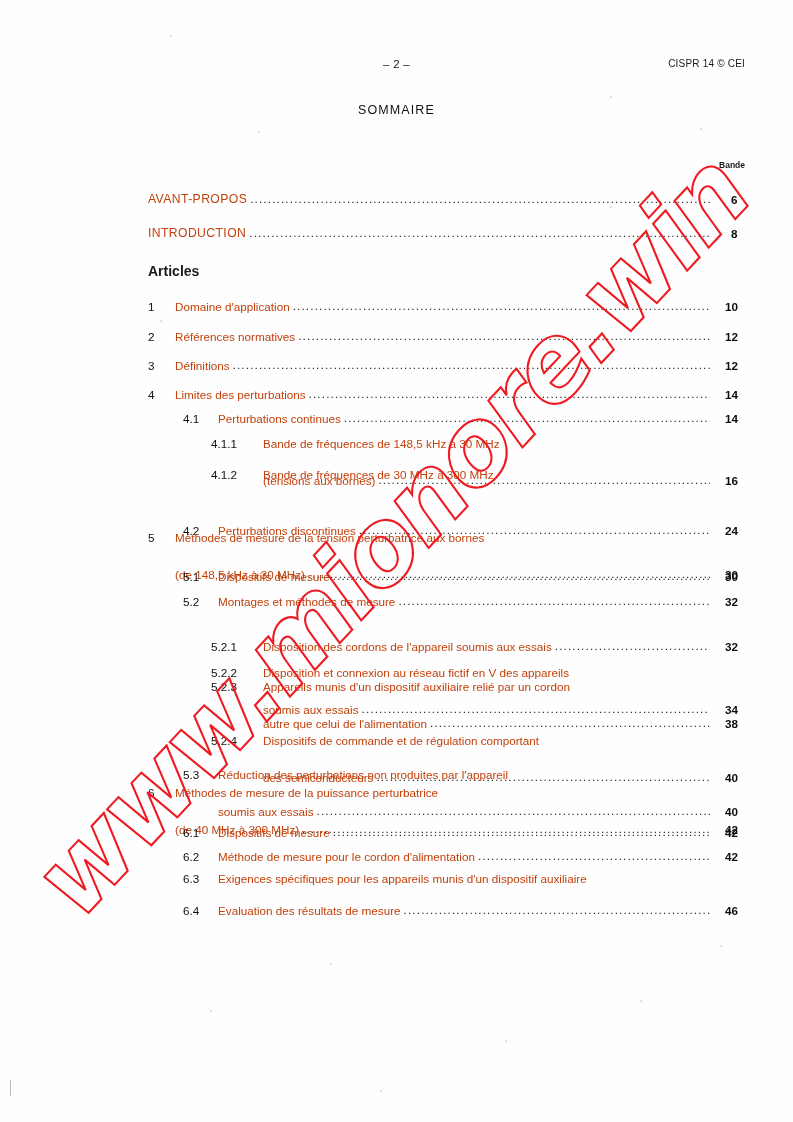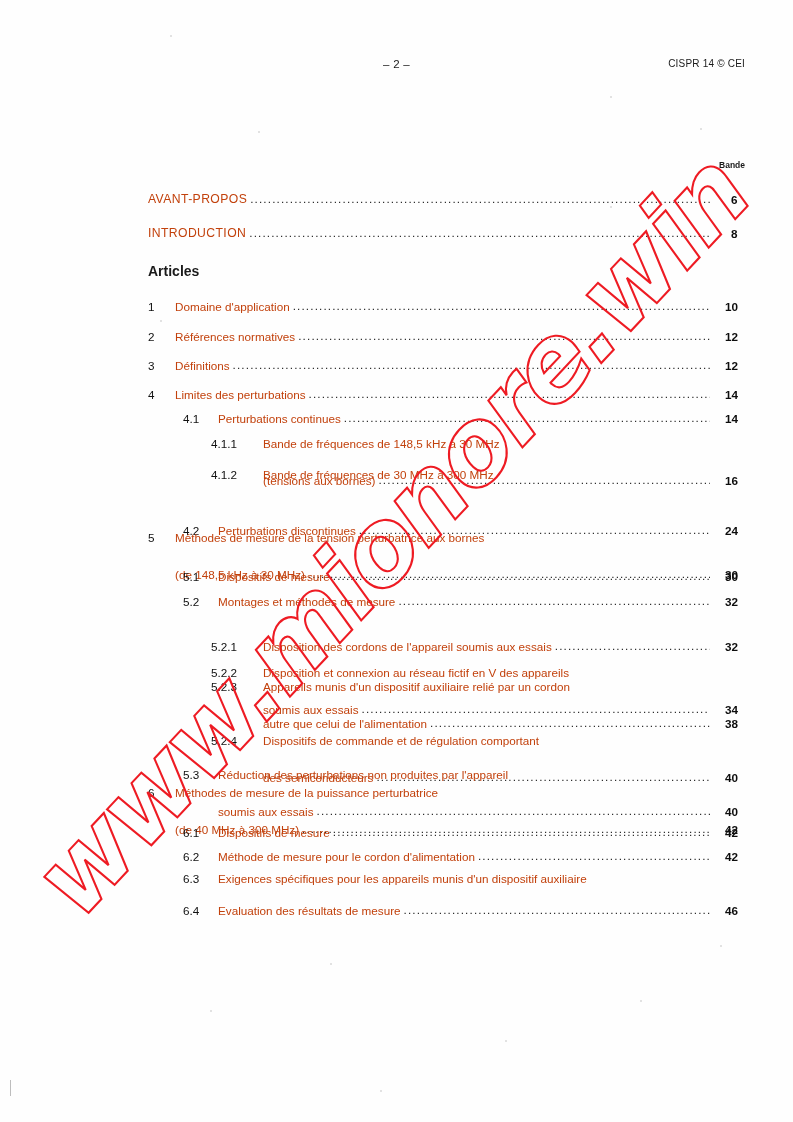--- a/index.html
+++ b/index.html
@@ -196,20 +196,21 @@
 </head>
 <body>
 
 <div id="page">
 
   <div id="header">
     <div class="page-marker">– 2 –</div>
     <div class="doc-ref">CISPR 14 © CEI</div>
   </div>
 
+  <div class="sommaire-title">SOMMAIRE</div>
 
   <div class="pages-label">Bande</div>
   <div class="articles-label">Articles</div>
 
   <div id="toc">
       <div class="toc-top" style="top: 192px;">
         <div class="toc-line">
           <span class="toc-text">AVANT-PROPOS</span>
           <span class="toc-leader"></span>
           <span class="toc-page">6</span>

